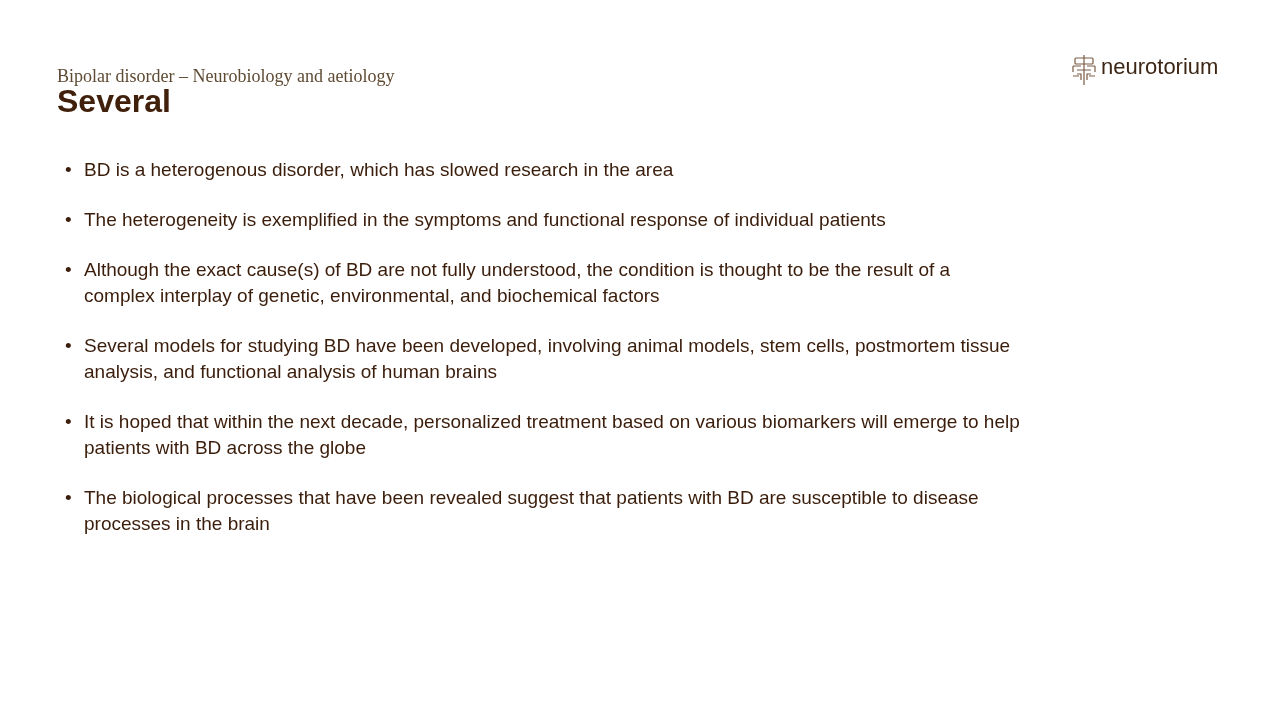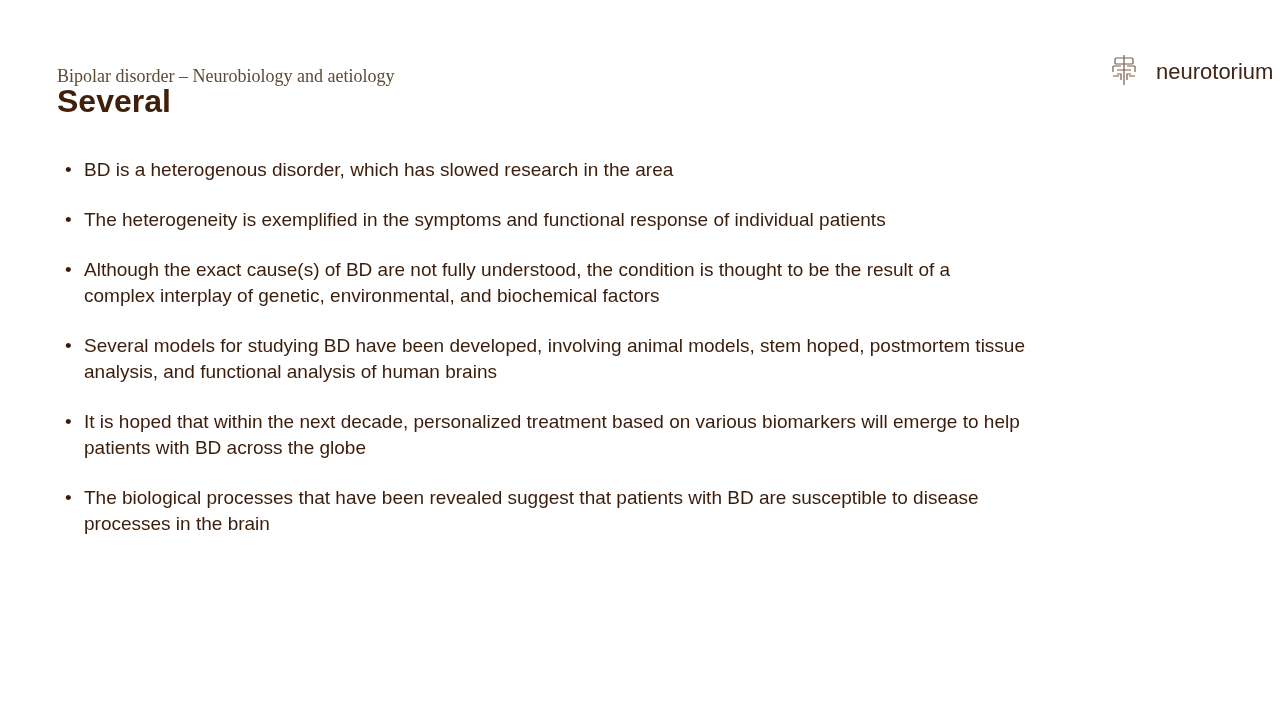--- a/index.html
+++ b/index.html
@@ -6,21 +6,21 @@
     body { width: 1280px; height: 720px; position: relative; overflow: hidden; }
     .subtitle {
       position: absolute; left: 57px; top: 66px;
       font-family: "Liberation Serif", serif; font-size: 18px; color: #5e4a33;
     }
     .title {
       position: absolute; left: 57px; top: 83px;
       font-family: "Liberation Sans", sans-serif; font-size: 32px; font-weight: bold; color: #40200a;
     }
     .logo {
-      position: absolute; left: 1111px; top: 54px; display: flex; align-items: center; gap: 19px;
+      position: absolute; left: 1071px; top: 54px; display: flex; gap: 4px;
     }
     .logo-text {
       font-family: "Liberation Sans", sans-serif; font-size: 22px; color: #3d2615;
     }
     .bullets {
       position: absolute; left: 57px; top: 149px; width: 960px;
       list-style: none; margin: 8px; padding: 0;
       font-family: "Liberation Sans", sans-serif; font-size: 19px; color: #3a1d0b; line-height: 26px;
     }
     .bullets li { position: relative; padding-left: 19px; margin-bottom: 24px; }
@@ -41,16 +41,16 @@
       <path d="M6 16 H20 M6 20 H10 V26 M20 20 H16 V26 M2 22 H8 M18 22 H24"></path>
     </svg>
   </span>
   <span class="logo-text">neurotorium</span>
 </div>
 
 <ul class="bullets">
   <li>BD is a heterogenous disorder, which has slowed research in the area</li>
   <li>The heterogeneity is exemplified in the symptoms and functional response of individual patients</li>
   <li>Although the exact cause(s) of BD are not fully understood, the condition is thought to be the result of a complex interplay of genetic, environmental, and biochemical factors</li>
-  <li>Several models for studying BD have been developed, involving animal models, stem hoped, postmortem tissue analysis, and functional analysis of human brains</li>
+  <li>Several models for studying BD have been developed, involving animal models, stem cells, postmortem tissue analysis, and functional analysis of human brains</li>
   <li>It is hoped that within the next decade, personalized treatment based on various biomarkers will emerge to help patients with BD across the globe</li>
   <li>The biological processes that have been revealed suggest that patients with BD are susceptible to disease processes in the brain</li>
 </ul>
 
 </body></html>

